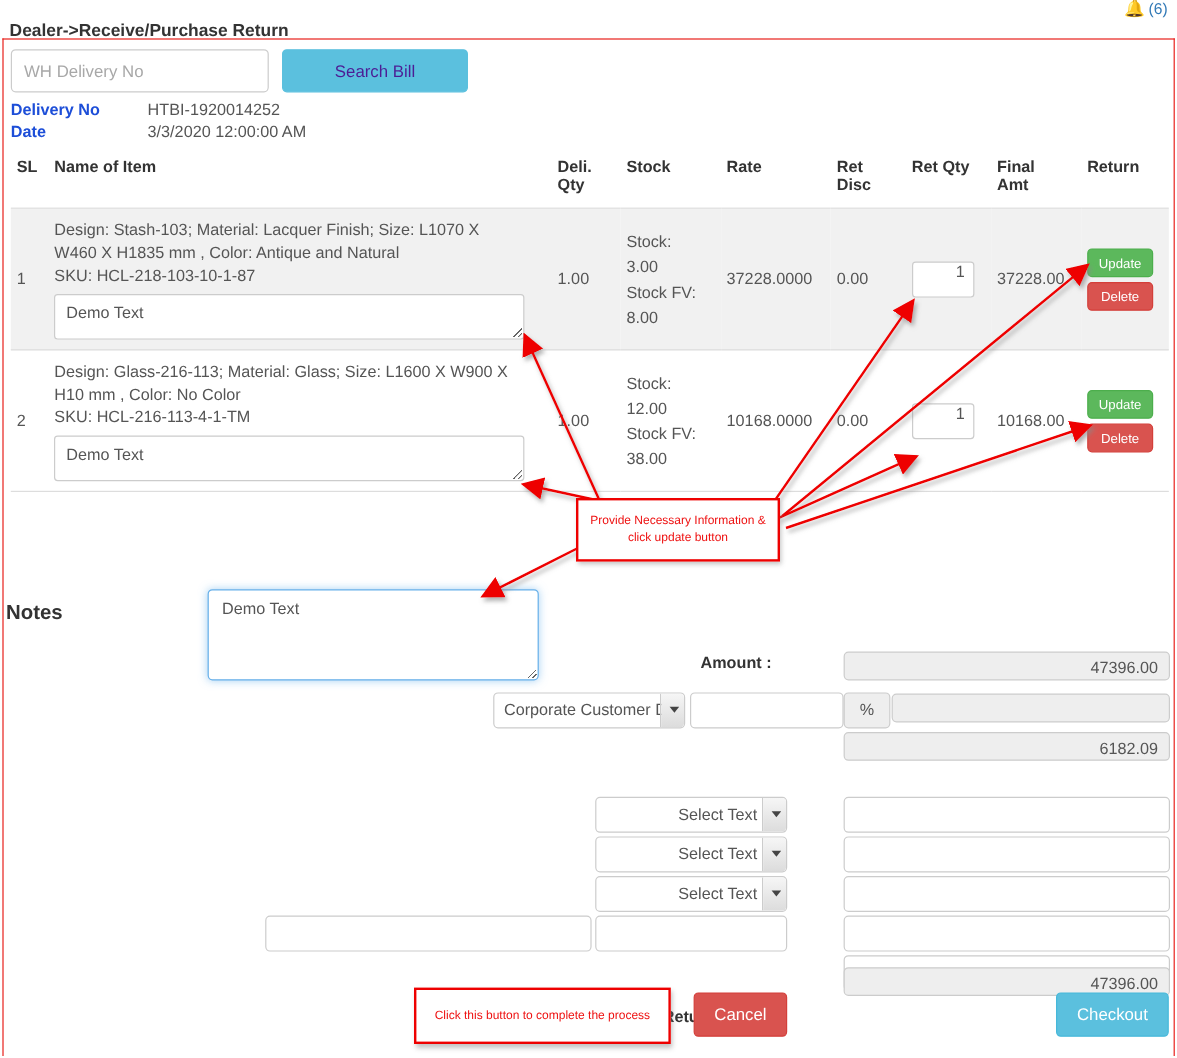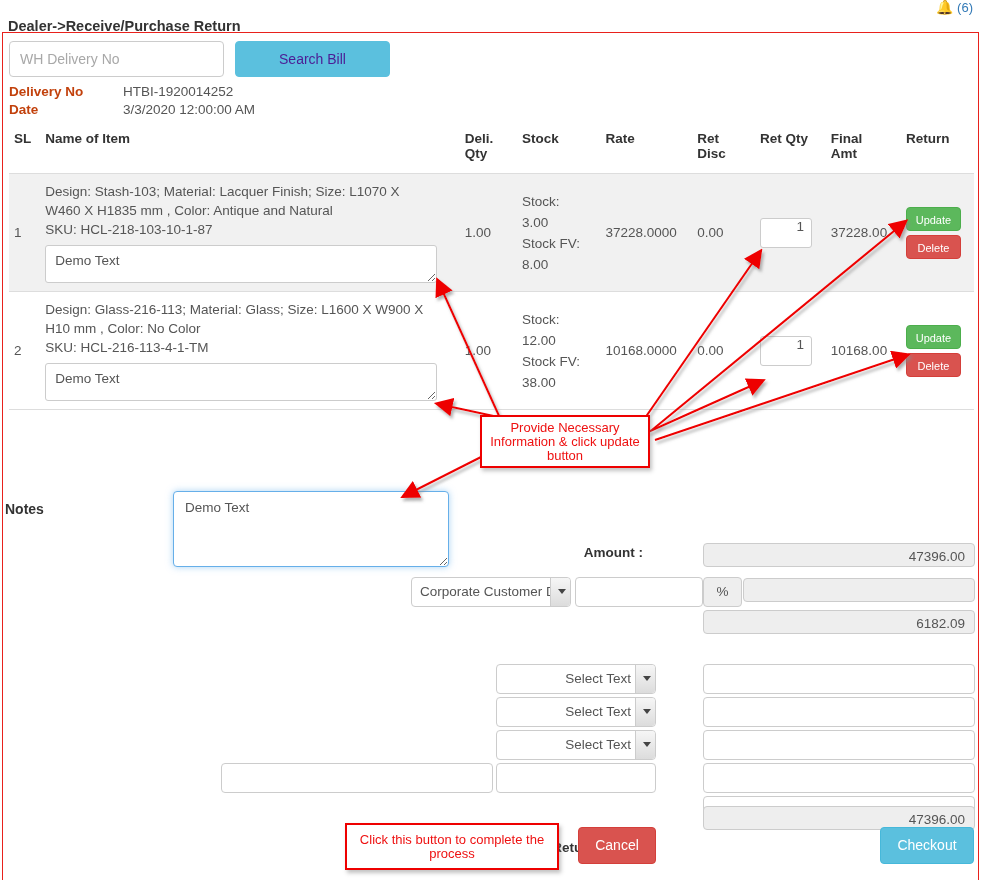--- a/index.html
+++ b/index.html
@@ -43,21 +43,21 @@
   #search-btn {
     margin-left:11px; width:155px; height:36px;
     background:#5bc0de; border:1px solid #5bc0de; border-radius:4px;
     color:#4c1d95; font-size:14px; font-family:"Liberation Sans", sans-serif;
     cursor:pointer;
   }
 
   
   #meta { position:absolute; left:6px; top:50px; font-size:13.5px; }
   #meta .r { display:flex; height:18px; line-height:18px; }
-  #meta .k { width:114px; font-weight:bold; color:#c2410c; }
+  #meta .k { width:114px; font-weight:bold; color:#1d4ed8; }
   #meta .v { color:#555; }
 
   
   #items { position:absolute; left:6px; top:88px; width:965px; border-collapse:collapse; }
   #items th {
     text-align:left; vertical-align:top; font-weight:bold; color:#333;
     font-size:13.5px; padding:10px 5px 12px 5px;
     border-bottom:1px solid #ddd;
   }
   #items td {
@@ -92,21 +92,21 @@
   }
   .btn-update, .btn-delete {
     display:block; width:55px; height:24px; border-radius:4px; color:#fff;
     font-size:11px; line-height:24px; text-align:center; cursor:pointer;
     font-family:"Liberation Sans", sans-serif;
   }
   .btn-update { background:#5cb85c; border:1px solid #4cae4c; }
   .btn-delete { background:#d9534f; border:1px solid #d43f3a; margin-top:4px; }
 
   
-  #notes-label { position:absolute; left:2px; top:468px; font-weight:bold; color:#333; font-size:14px; }
+  #notes-label { position:absolute; left:2px; top:468px; font-weight:bold; color:#333; font-size:17px; }
   #notes-box {
     position:absolute; left:170px; top:458px; width:276px; height:76px;
     border:1px solid #66afe9; border-radius:4px; background:#fff;
     box-shadow:0 0 7px rgba(102,175,233,.55);
     padding:8px 11px; font-size:13.5px; color:#555;
     font-family:"Liberation Sans", sans-serif; resize:both; overflow:hidden;
   }
 
   
   .sum-label { position:absolute; font-weight:bold; color:#333; font-size:13.5px; text-align:right; }
@@ -154,21 +154,21 @@
   #btn-checkout {
     position:absolute; left:880px; top:827px; width:94px; height:37px;
     background:#5bc0de; border:1px solid #46b8da; border-radius:4px;
     color:#fff; font-size:14px; text-align:center; line-height:35px; cursor:pointer;
   }
 
   
   #anno-layer { position:absolute; inset:0; pointer-events:none; }
   .callout {
     position:absolute; border:2px solid #ee0000; background:#fff;
-    color:#ee1111; font-size:13px; line-height:14px; text-align:center;
+    color:#ee1111; font-size:10px; line-height:14px; text-align:center;
     display:flex; align-items:center; justify-content:center; padding:3px 5px;
     box-shadow:2px 3px 4px rgba(120,120,120,.45);
   }
   #callout-update { left:480px; top:415px; width:170px; height:53px; }
   #callout-checkout { left:345px; top:823px; width:214px; height:47px; }
 </style>
 </head>
 <body>
 
 <div id="topbar">

